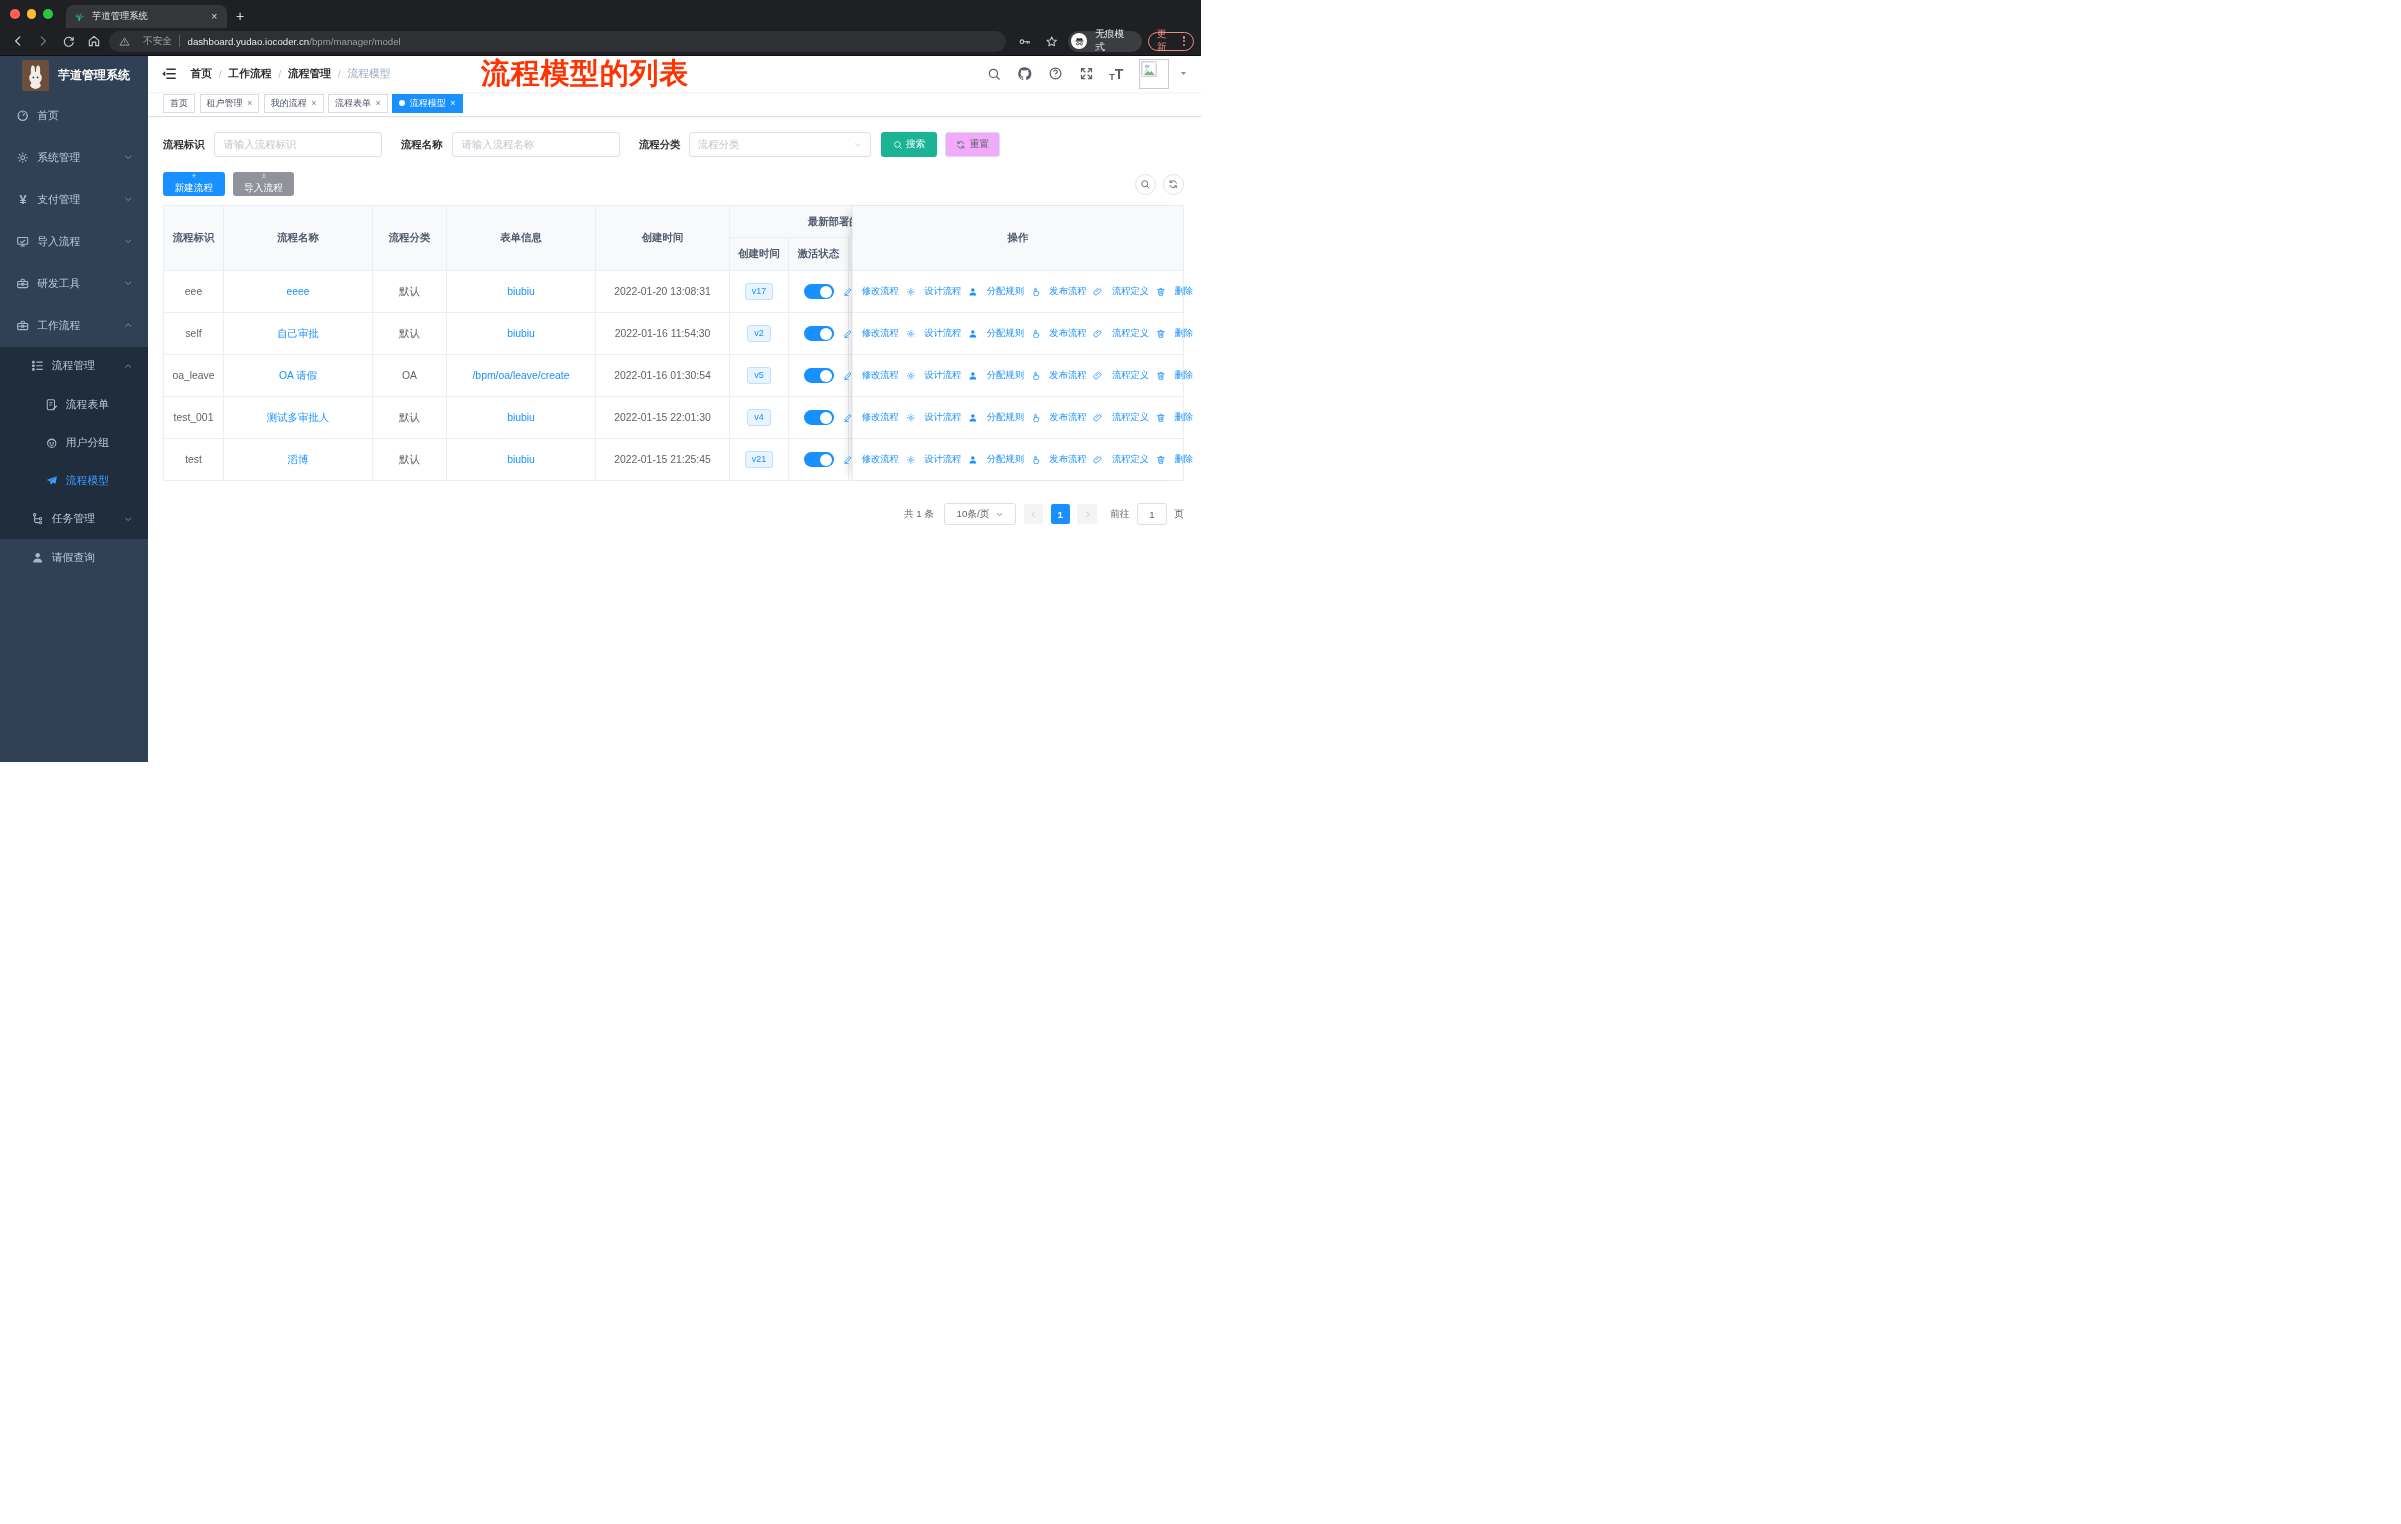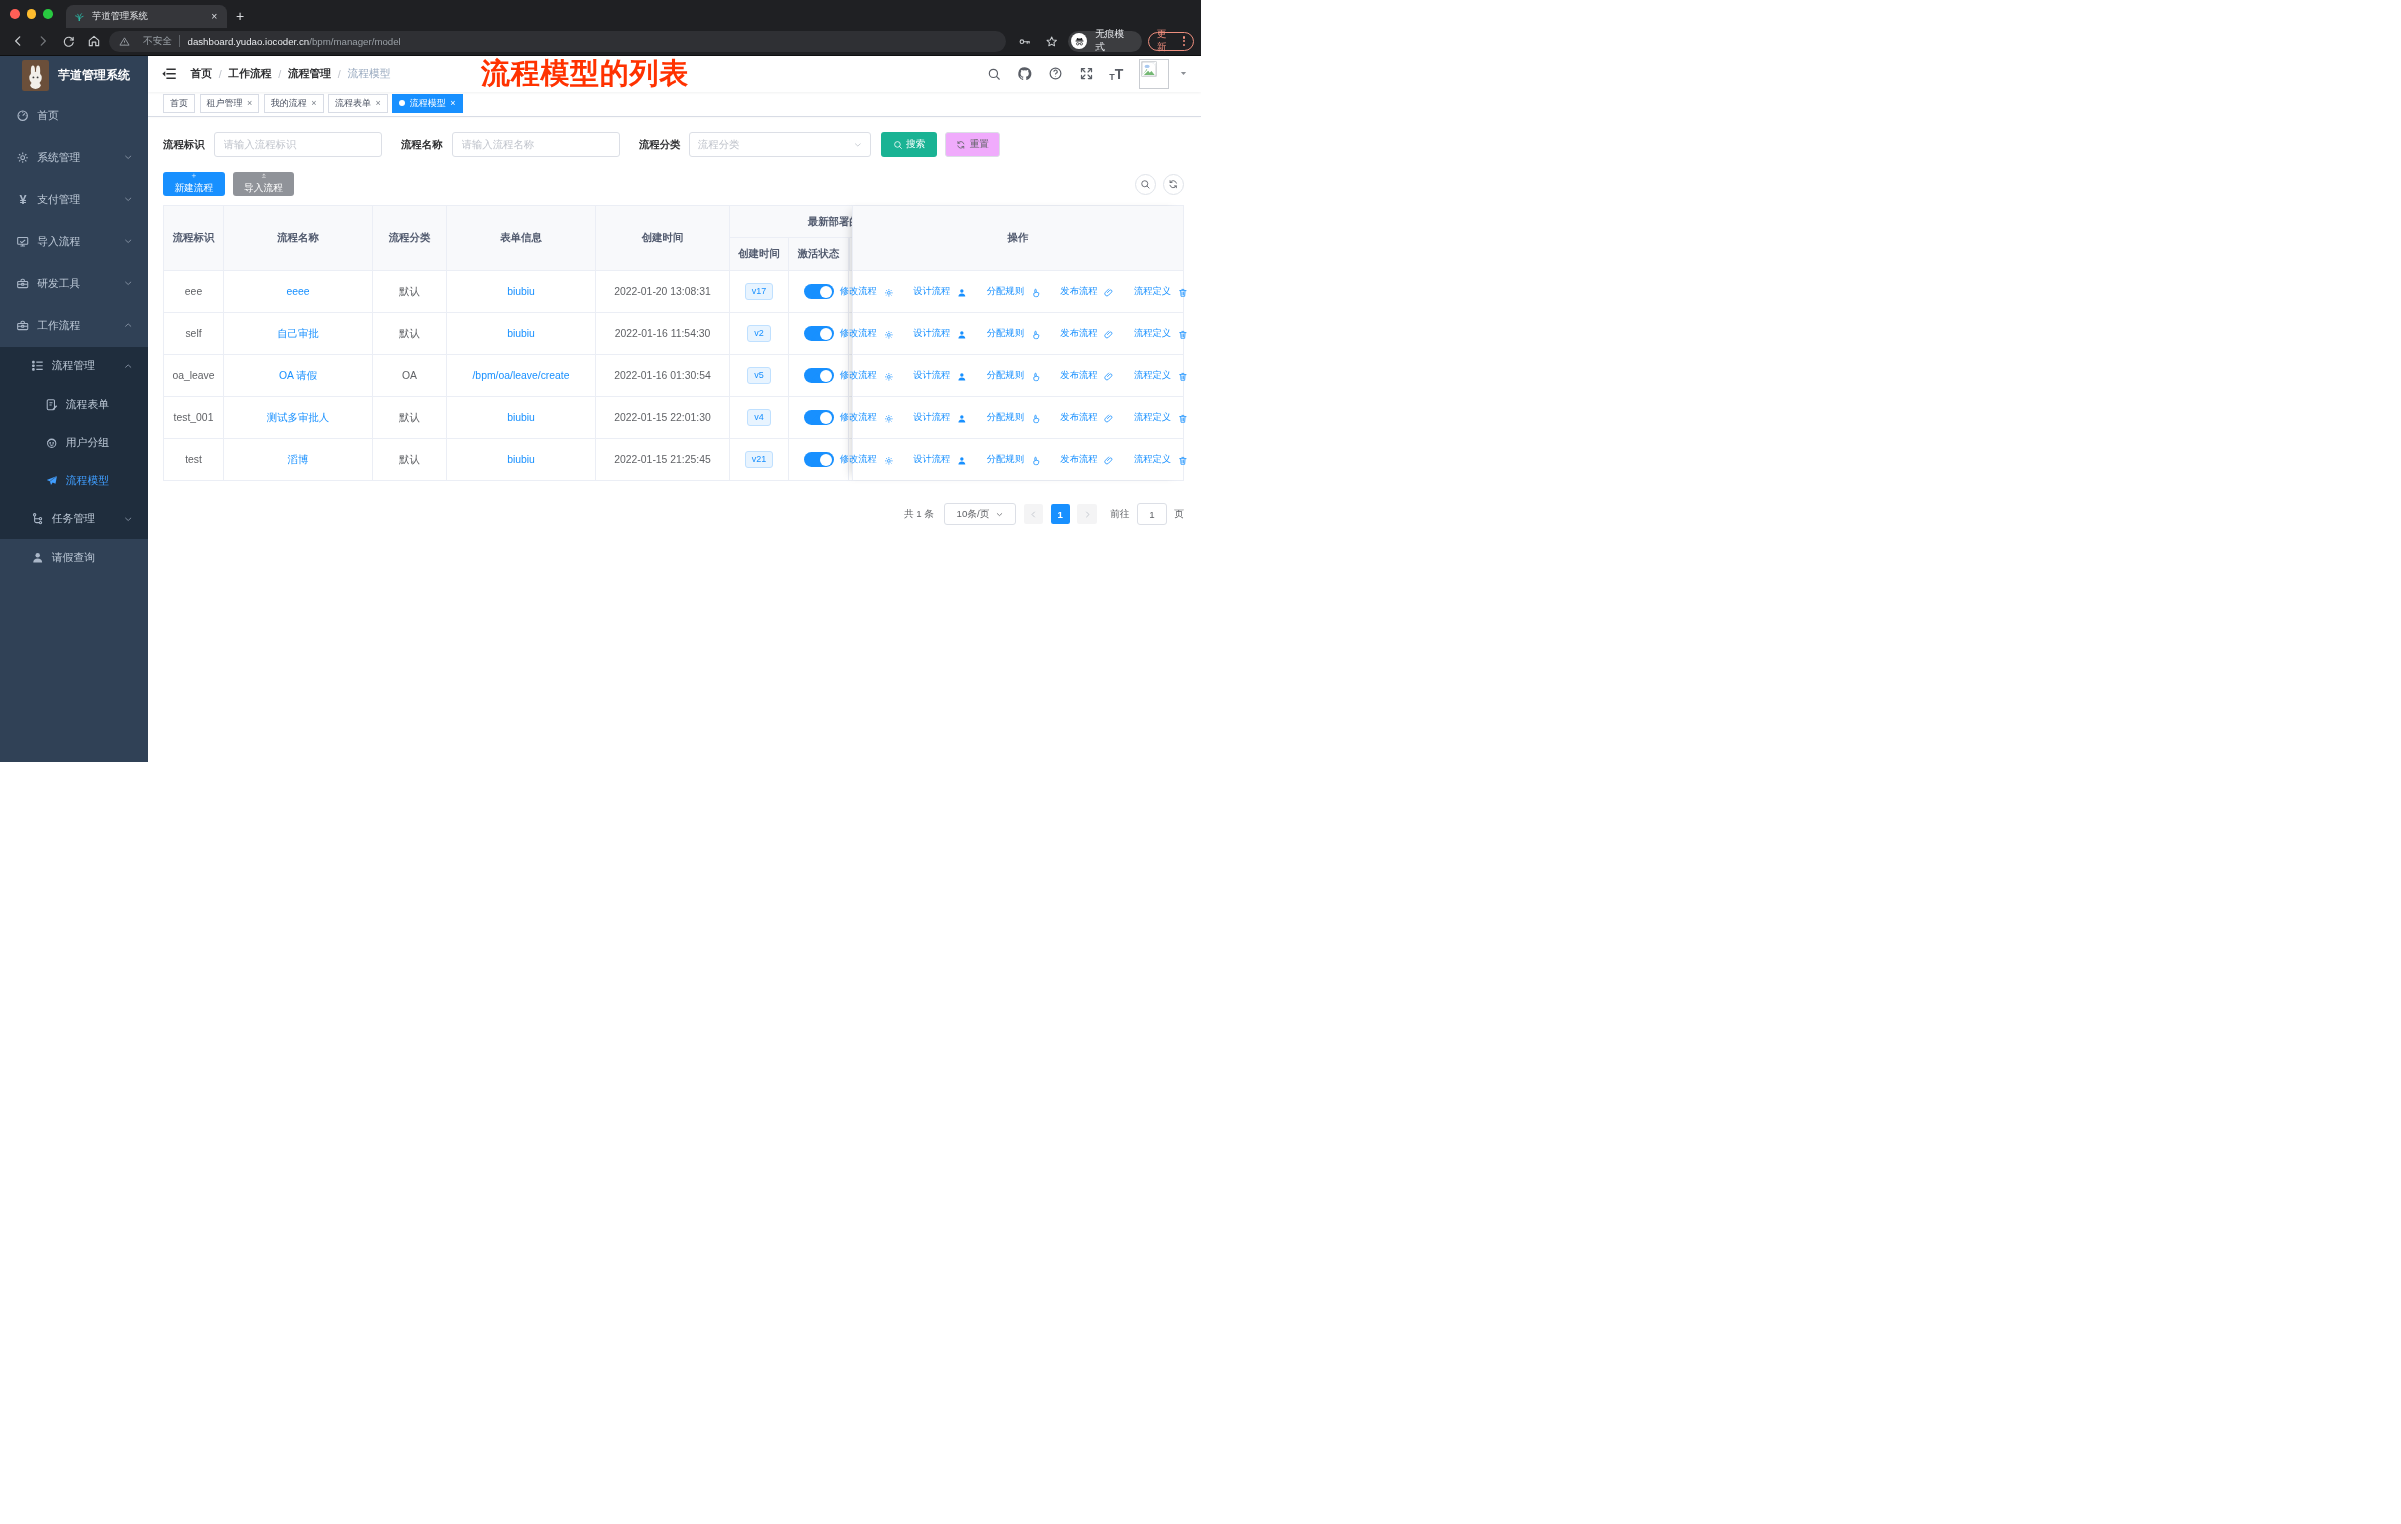--- a/index.html
+++ b/index.html
@@ -127,21 +127,21 @@
   .td.c-rest { flex:1; border-right:none; border-left:0; }
   .vtag { display:inline-block; background:#e8f4ff; border:0.7px solid #bfe0ff; color:#1890ff; font-size:9px;
           border-radius:3px; padding:2.2px 6px; line-height:10.4px; }
   .switch { width:30px; height:15px; border-radius:7.4px; background:#1890ff; position:relative; cursor:pointer; flex-shrink:0; }
   .switch .knob { position:absolute; top:1.5px; right:1.5px; width:12px; height:12px; border-radius:50%; background:#fff; }
 
   .ops { position:absolute; top:0; right:0; height:100%; width:331px; background:#fff; border-left:0.7px solid #ebeef5;
          box-shadow:-6px 0 9px -5.2px rgba(0,0,0,.18); }
   .ops-h { height:64px; background:#f8f9fb; display:flex; align-items:center; justify-content:center; font-weight:bold; color:#515a6e; }
   .ops-r { height:42px; border-top:0.7px solid #ebeef5; display:flex; align-items:center; justify-content:center; gap:6.7px; }
-  .op { color:#1890ff; font-size:9.3px; display:inline-flex; align-items:flex-end; gap:20px; white-space:nowrap; }
+  .op { color:#1890ff; font-size:9.3px; display:inline-flex; align-items:center; gap:9px; white-space:nowrap; }
   .oi { width:9.7px; height:9.7px; }
 
   
   .pager { margin-top:22px; display:flex; align-items:center; justify-content:flex-end; gap:7.4px; font-size:9.7px; color:#606266; }
   .pg-total { margin-right:3px; }
   .pg-size { width:72px; height:22px; border:0.7px solid #dcdfe6; border-radius:3px; display:flex; align-items:center;
              justify-content:center; gap:6px; color:#606266; cursor:pointer; }
   .pg-btn { width:19.4px; height:19.4px; border-radius:2.2px; background:#f4f4f5; color:#c0c4cc; display:flex; align-items:center; justify-content:center; cursor:default; }
   .pg-cur { width:19.4px; height:19.4px; border-radius:2.2px; background:#1890ff; color:#fff; display:flex; align-items:center; justify-content:center; font-weight:bold; }
   .pg-go { margin-left:6px; }

